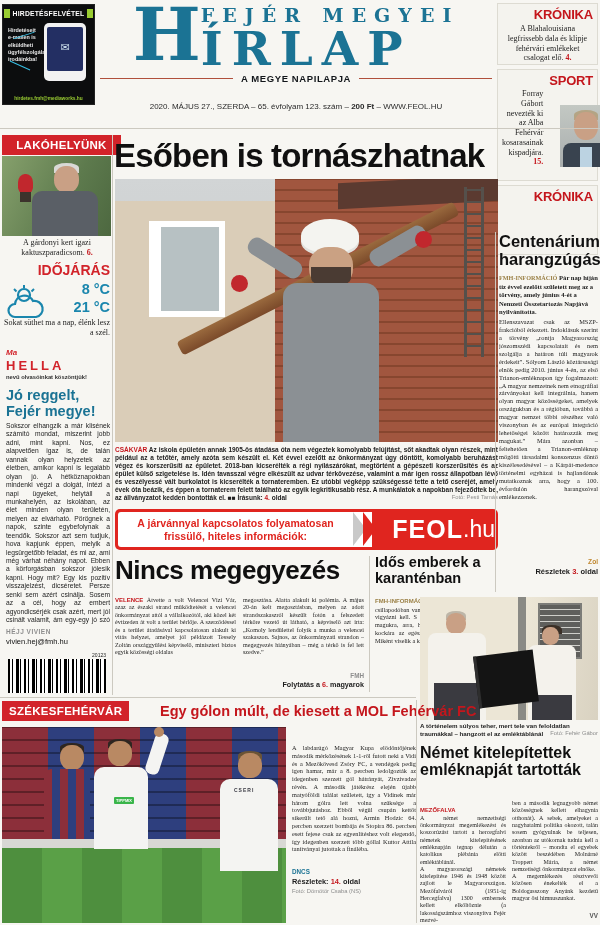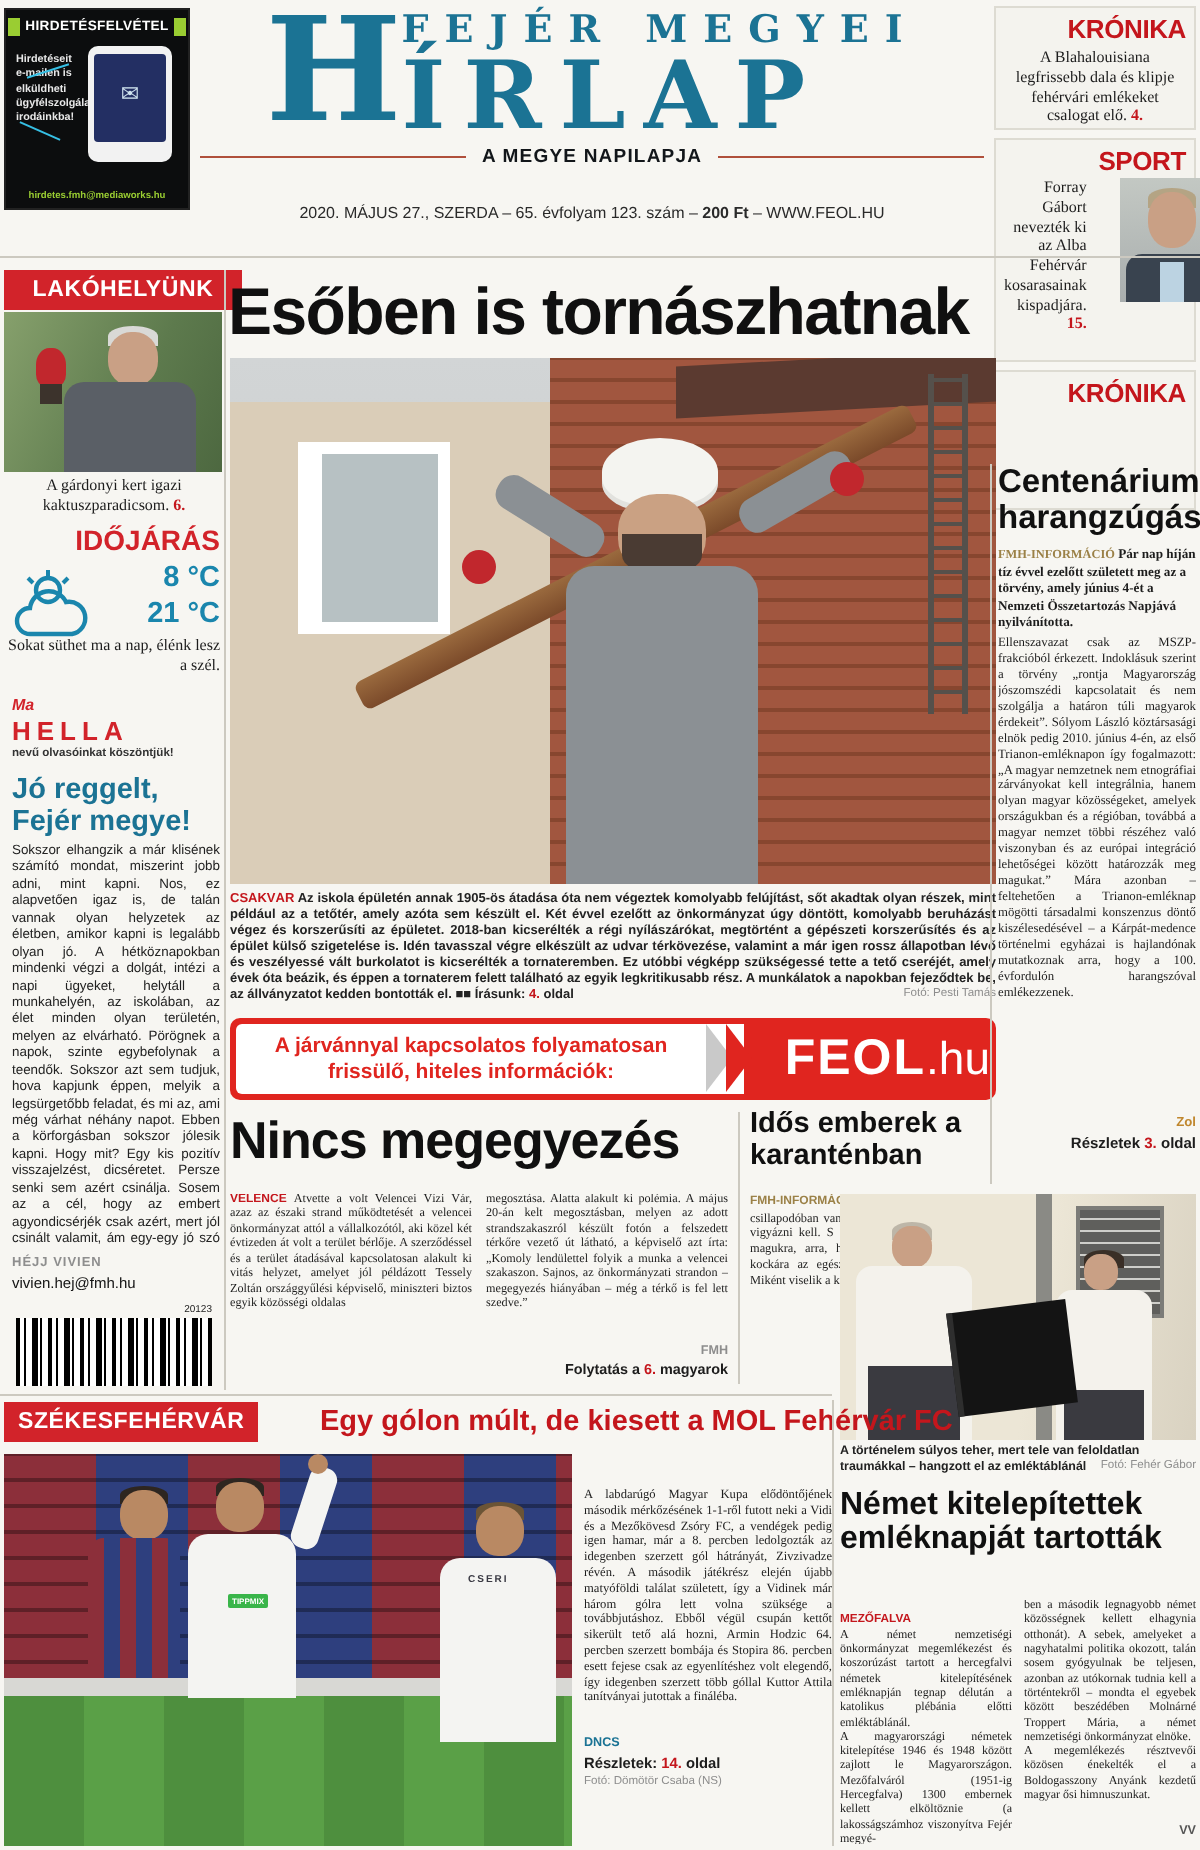--- a/index.html
+++ b/index.html
@@ -35,21 +35,21 @@
   .tagline-row { display:flex; align-items:center; gap:8px; margin-top:1px; }
   .tagline-row .rule { flex:1; border-top:1.5px solid #b0503c; }
   .tagline { font-size:9.5px; font-weight:bold; letter-spacing:.6px; color:#12161a; }
   .dateline { margin-top:18px; font-size:8px; color:#2a2a2a; }
   .dateline b { font-weight:bold; }
 
   
   .railbox { left:497px; width:101px; background:#f4f3ee; border:1px solid #dddbd2; padding:3px 4px; }
   .railbox h3 { text-align:right; color:#c4161c; font-size:13px; font-weight:800; letter-spacing:-.2px; }
   .railbox .rb-text { font-family:"Liberation Serif", serif; font-size:8px; line-height:1.22; text-align:center; margin-top:2px; }
-  .sport-flex { display:flex; gap:17px; margin-top:1px; }
+  .sport-flex { display:flex; gap:17px; margin-top:1px;align-items:flex-end; }
   .sport-text { font-family:"Liberation Serif", serif; font-size:8px; line-height:1.22; text-align:right; }
   .portrait { width:52px; height:62px; flex:0 0 52px; background:linear-gradient(#c3c8c3,#a9aeae); position:relative; overflow:hidden; }
   .portrait .hd { position:absolute; left:14px; top:7px; width:24px; height:28px; background:#c9a085; border-radius:46%; }
   .portrait .hair { position:absolute; left:14px; top:5px; width:24px; height:10px; background:#b4a484; border-radius:50% 50% 0 0; }
   .portrait .suit { position:absolute; left:3px; bottom:0; width:46px; height:24px; background:#39434f; border-radius:8px 8px 0 0; }
   .portrait .shirt { position:absolute; left:20px; bottom:0; width:12px; height:20px; background:#bcd3e2; }
 
   .cent-title { left:499px; top:232px; width:99px; font-size:16.5px; font-weight:800; line-height:1.1; color:#111; }
   .cent-lead  { left:499px; top:274px; width:99px; font-size:6.6px; line-height:1.3; }
   .cent-lead .ll { color:#9b8147; font-weight:bold; font-size:6.2px; }

